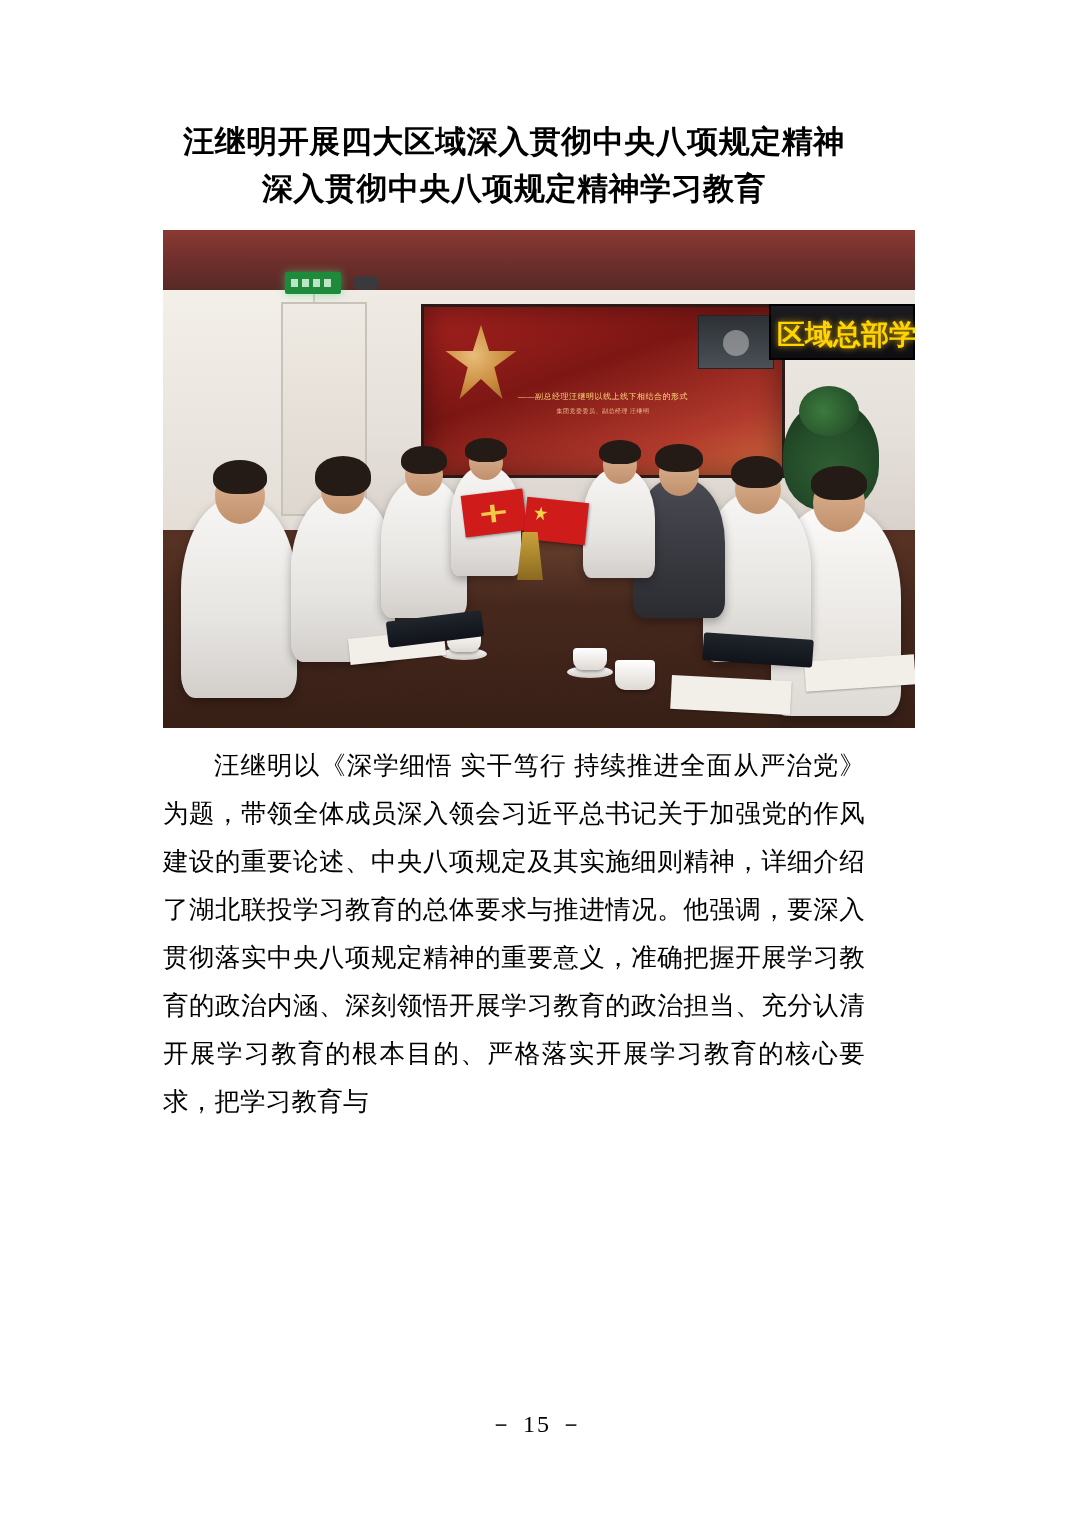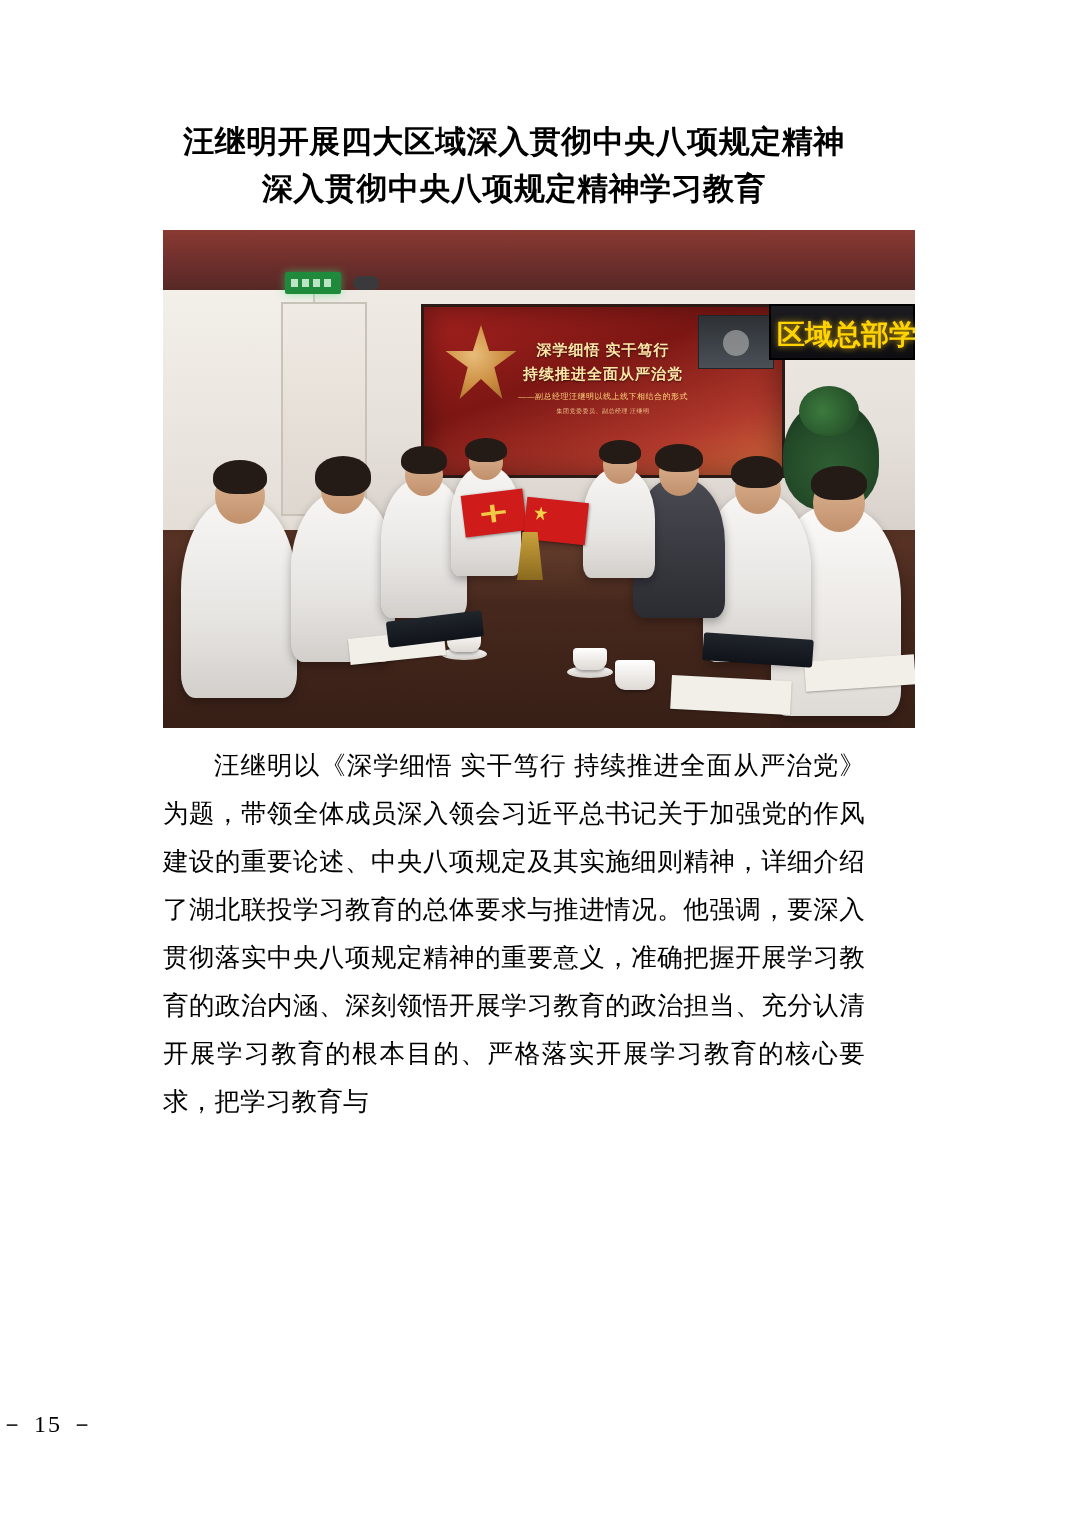--- a/index.html
+++ b/index.html
@@ -238,20 +238,21 @@
   .paper {
     position: absolute; background: #f2efe8; box-shadow: 0 1px 2px rgba(0,0,0,.3);
   }
   .notebook {
     position: absolute; background: linear-gradient(180deg,#20242b,#10131a); border-radius: 3px;
   }
   .page-number {
     position: absolute;
     left: 0; right: 0;
     top: 1408px;
+    text-align: center;
     font-size: 24px;
     letter-spacing: 2px;
     font-family: "Liberation Serif", "DejaVu Serif", serif;
   }
 </style>
 </head>
 <body>
 
 <div class="page">
 
@@ -272,22 +273,20 @@
         <div class="exit-sign"></div>
         <div class="cam"></div>
 
         <div class="red-banner">
           <span>深入贯彻中央八项规定精神学习教育</span>
         </div>
 
         <div class="screen">
           <div class="emblem"></div>
           <div class="vidbox"></div>
-          <div class="stitle">深学细悟 实干笃行</div>
-          <div class="stitle2">持续推进全面从严治党</div>
           <div class="ssub">——副总经理汪继明以线上线下相结合的形式</div>
           <div class="ssub2">集团党委委员、副总经理 汪继明</div>
         </div>
 
         <div class="led-banner">
           <span>区域总部学</span>
         </div>
 
         <div class="plant"></div>
 

